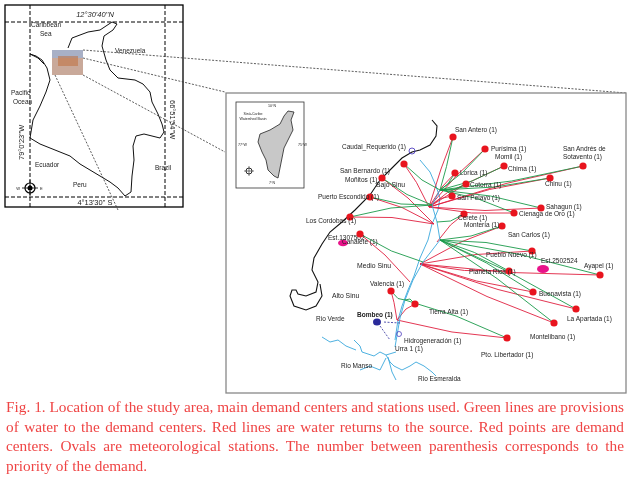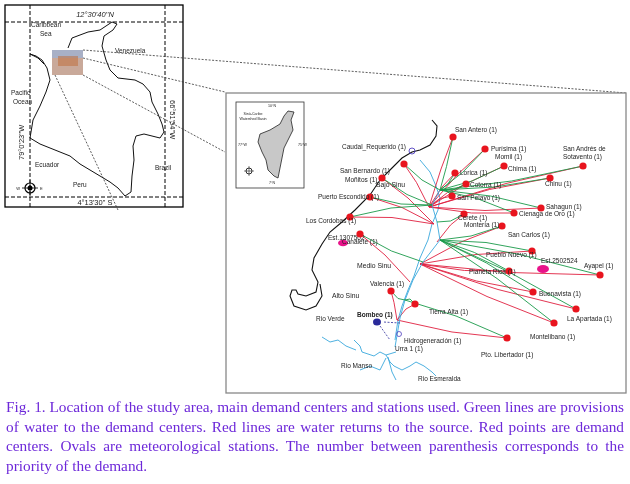--- a/index.html
+++ b/index.html
@@ -2,21 +2,21 @@
 <html><head>
 <meta charset="utf-8">
 <style>
   html, body { margin: 0; padding: 0; background: #ffffff; }
   body { width: 630px; height: 484px; position: relative; overflow: hidden; font-family: "Liberation Sans", sans-serif; }
   #figure { position: absolute; left: 0; top: 0; width: 630px; height: 395px; }
   .lbl { font-family: "Liberation Sans", sans-serif; fill: #222; }
   #caption {
     position: absolute; left: 6px; top: 397px; width: 618px;
     font-family: "Liberation Serif", serif; font-size: 15.3px; line-height: 19.5px;
-    color: #6d28d9; text-align: justify; margin: 0;
+    color: #ef4444; text-align: justify; margin: 0;
   }
 </style>
 </head>
 <body>
 
 <svg id="figure" width="630" height="395" viewBox="0 0 630 395" xmlns="http://www.w3.org/2000/svg">
 
   <g>
     <rect x="5" y="5" width="178" height="202" fill="#fff" stroke="#000" stroke-width="1.3"></rect>
 

